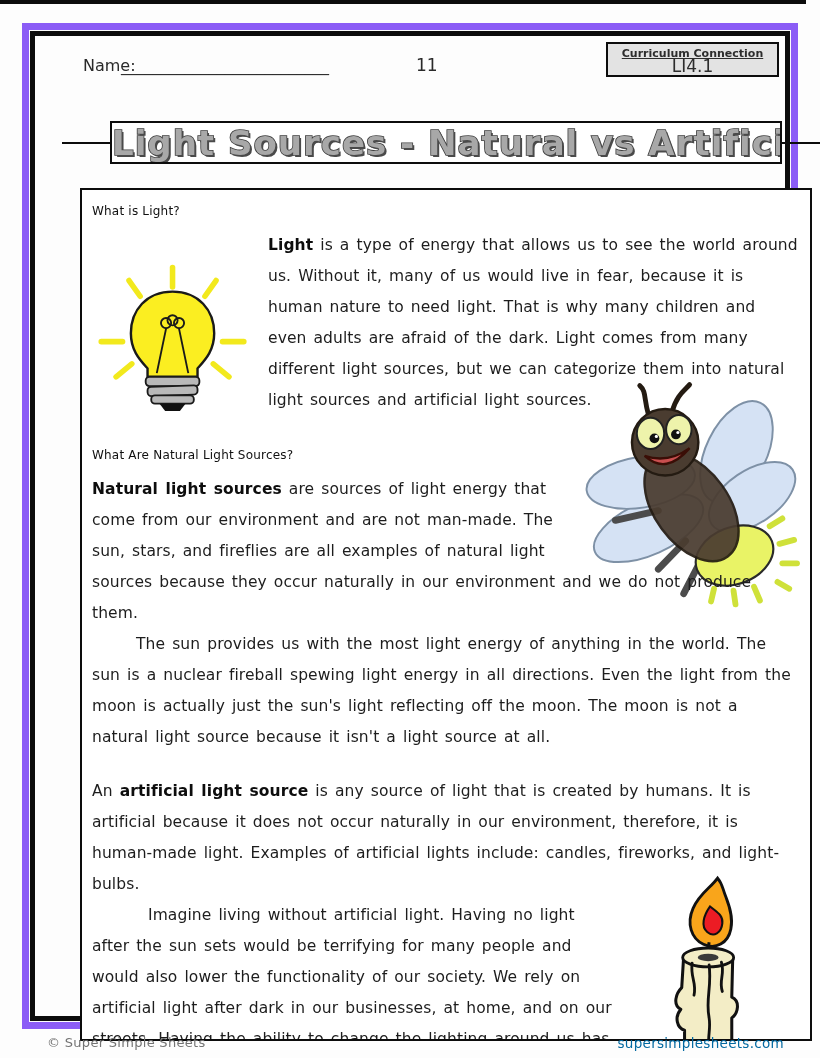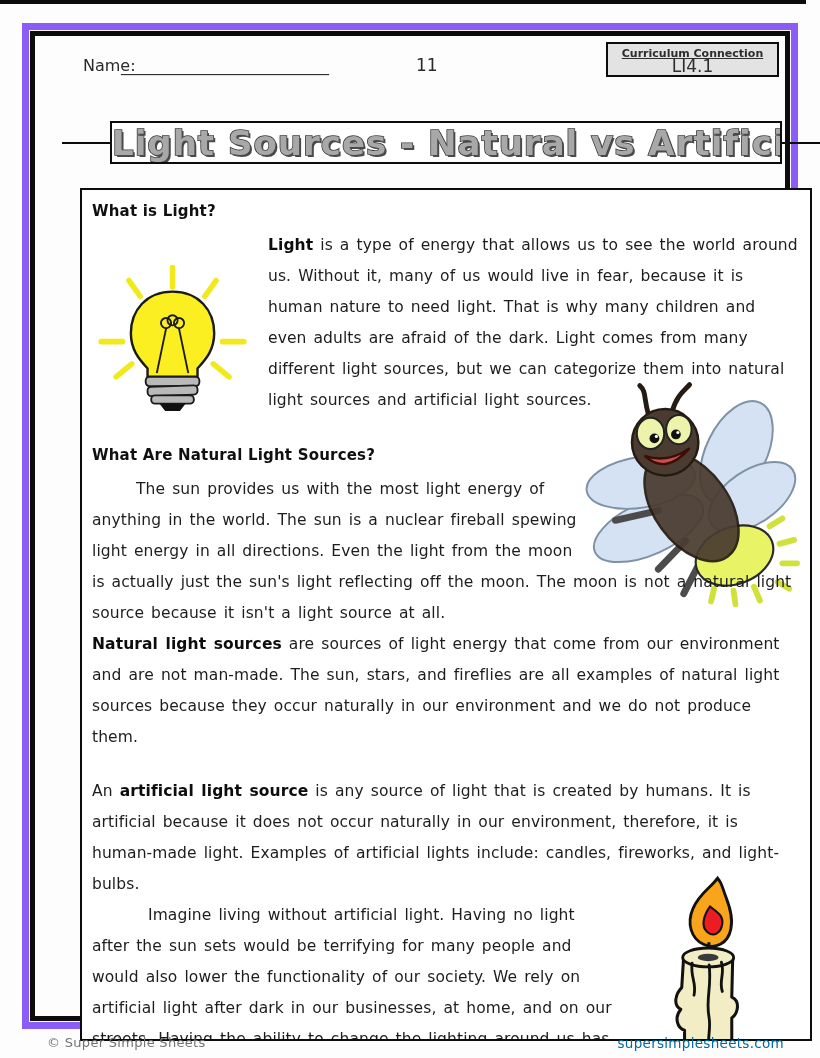--- a/index.html
+++ b/index.html
@@ -33,21 +33,21 @@
   .title-box { position:absolute; left:75px; top:85px; width:672px; height:43px;
                background:#ffffff; border:2px solid #0c0c0c; text-align:center; overflow:hidden; }
   .title-text { font-weight:bold; font-size:34px; line-height:41px; letter-spacing:1px;
                 color:#a8a8a8; -webkit-text-stroke:1.6px #3d3d3d; paint-order:stroke fill;
                 text-shadow:2px 2px 0 #4a4a4a; white-space:nowrap; }
 
   
   .content-box { position:absolute; left:45px; top:152px; width:732px; height:853px;
                  border:2px solid #0c0c0c; background:#fff; padding:9px 12px 0 10px; overflow:hidden; }
 
-  .h-sec { font-size:15px; font-weight:bold; color:#101010; line-height:24px; letter-spacing:0.2px; }
+  .h-sec { font-size:12px; font-weight:normal; color:#101010; line-height:24px; letter-spacing:0.2px; }
   .para { font-size:15.5px; line-height:31px; color:#1d1d1d; word-spacing:2px; letter-spacing:0.1px; }
   .para b { color:#0d0d0d; }
   .indent1 { text-indent:44px; }
   .indent2 { text-indent:56px; }
 
   .bulb-float   { float:left;  width:162px; height:146px; margin:32px 14px 0 0; }
   .fly-float    { float:right; width:210px; height:184px; margin:-62px 0 0 8px; }
   .candle-float { float:right; width:170px; height:214px; margin:-26px 2px 0 8px; }
   .bulb-float svg, .fly-float svg, .candle-float svg { display:block; overflow:visible; }
 
@@ -159,24 +159,24 @@
               <line x1="196" y1="166" x2="211" y2="162"></line>
               <line x1="199" y1="186" x2="214" y2="186"></line>
               <line x1="194" y1="205" x2="206" y2="212"></line>
               <line x1="170" y1="210" x2="176" y2="224"></line>
               <line x1="149" y1="214" x2="151" y2="228"></line>
               <line x1="129" y1="212" x2="126" y2="225"></line>
             </g>
           </svg>
             </span>
           <div class="h-sec h-gap">What Are Natural Light Sources?</div>
-          <div class="para indent1">The sun provides us with the most light energy of anything in the world. The sun is a nuclear fireball spewing light energy in all directions. Even the light from the moon is actually just the sun's light reflecting off the moon. The moon is not a natural light source because it isn't a light source at all.</div>
           <div class="para">
             <b>Natural light sources</b><span> are sources of light energy that come from our environment and are not man-made. The sun, stars, and fireflies are all examples of natural light sources because they occur naturally in our environment and we do not produce them.</span>
           </div>
+          <div class="para indent1">The sun provides us with the most light energy of anything in the world. The sun is a nuclear fireball spewing light energy in all directions. Even the light from the moon is actually just the sun's light reflecting off the moon. The moon is not a natural light source because it isn't a light source at all.</div>
         </div>
 
         <div class="sec-artificial">
           <div class="para">
             <span>An </span><b>artificial light source</b><span> is any source of light that is created by humans. It is artificial because it does not occur naturally in our environment, therefore, it is human-made light. Examples of artificial lights include: candles, fireworks, and light-bulbs.</span>
           </div>
           <span class="candle-float">
               <svg width="170" height="216" viewBox="0 0 180 228" xmlns="http://www.w3.org/2000/svg">
             <ellipse cx="87" cy="202" rx="57" ry="13" fill="#e0e0e0" stroke="#111" stroke-width="3.2"></ellipse>
             <path d="M140,200 C156,200 163,190 156,183 C151,178 143,183 148,190" fill="none" stroke="#111" stroke-width="3.2" stroke-linecap="round"></path>

